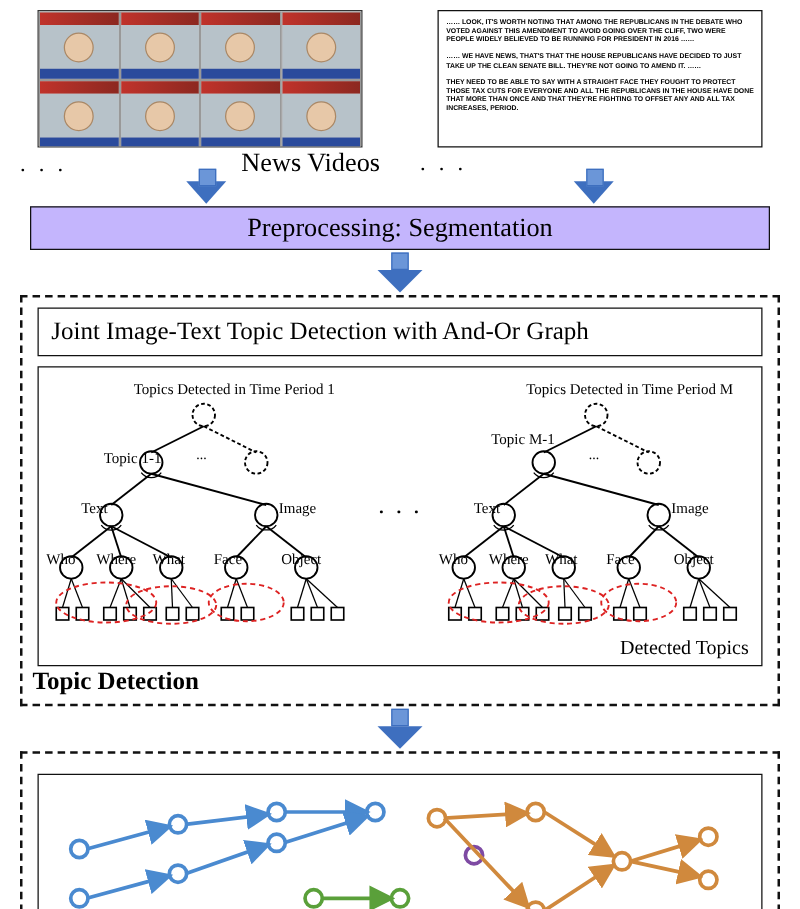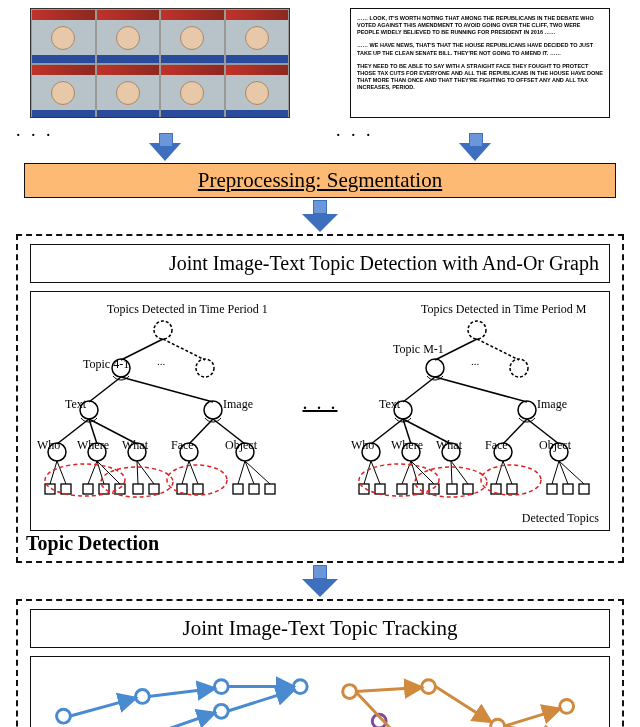--- a/index.html
+++ b/index.html
@@ -110,22 +110,21 @@
       border-right:18px solid transparent;
       border-top:18px solid #3e6fbf;
     }
 
     .stage-box {
       border: 1.5px solid #111;
       width: 592px;
       text-align: center;
       font-size: 21px;
       padding: 4px 6px;
-      background:#fdba74;
-      text-decoration:underline;
+      background:#c4b5fd;
     }
 
     .dashed-panel {
       border: 2px dashed #111;
       width: 608px;
       padding: 8px;
       display:flex;
       flex-direction:column;
       align-items:center;
       position:relative;
@@ -133,49 +132,48 @@
     .panel-title {
       position:absolute;
       left:8px; bottom:6px;
       font-weight:bold;
       font-size:20px;
     }
 
     .inner-box {
       border: 1.5px solid #111;
       width: 580px;
-      text-align:right;
+      text-align:left;
       font-size: 20px;
       padding:6px 10px;
       line-height:1.25;
       background:#fff;
     }
 
     .aog-container {
       border:1.5px solid #111;
       width:580px;
       margin-top:8px;
       padding:10px 6px 28px;
       display:flex;
       justify-content:space-between;
       position:relative;
       background:#fff;
-      text-decoration:underline;
     }
     .aog-tree {
       width:252px;
       height:200px;
       position:relative;
       font-size:12px;
     }
     .aog-tree svg { position:absolute; inset:0; }
     .aog-label { position:absolute; font-size:12px; white-space:nowrap;}
     .aog-root { left:70px; top:0; }
     .detected-label {
-      position:absolute; right:10px; bottom:4px; font-size:12px;margin-left:48px;
+      position:absolute; right:10px; bottom:4px; font-size:16px;margin-left:48px;
     }
     .center-dots {
       font-size:20px; align-self:center; letter-spacing:2px;
     }
 
     .track-box {
       border:1.5px solid #111;
       width:580px;
       padding:6px;
       text-align:center;
@@ -250,20 +248,21 @@
       <div class="vthumb">
           <div class="tvbar"></div>
           <div class="tvbody">
             <div class="face"></div>
           </div>
           <div class="ticker"></div>
         </div>
     </div>
     <div style="width:100%; display:flex; justify-content:space-between; align-items:baseline; padding:0 6px;">
       <span class="ellipsis">. . .</span>
+      <span class="caption-label">News Videos</span>
     </div>
   </div>
 
   <div class="input-box">
     <div class="captions-box">
       <p>…… Look, it's worth noting that among the Republicans in the debate who voted against this amendment to avoid going over the cliff, two were people widely believed to be running for President in 2016 ……</p>
       <p>…… We have news, that's that the House Republicans have decided to just take up the clean Senate bill. They're not going to amend it. ……</p>
       <p>They need to be able to say with a straight face they fought to protect those tax cuts for everyone and all the Republicans in the House have done that more than once and that they're fighting to offset any and all tax increases, period.</p>
     </div>
     <div style="width:100%; display:flex; justify-content:space-between; align-items:baseline; padding:0 6px;">
@@ -357,21 +356,21 @@
             <line x1="208" y1="159" x2="217" y2="182"></line>
             <line x1="208" y1="159" x2="233" y2="182"></line>
         </g>
 
         <g stroke="#d22" stroke-width="1.5" stroke-dasharray="4,3" fill="none">
           <ellipse cx="48" cy="178" rx="40" ry="16"></ellipse>
           <ellipse cx="100" cy="180" rx="36" ry="15"></ellipse>
           <ellipse cx="160" cy="178" rx="30" ry="15"></ellipse>
         </g>
       </svg>
-      <span class="aog-label" style="left:46px; top:55px;">Topic 4-1</span>
+      <span class="aog-label" style="left:46px; top:55px;">Topic 1-1</span>
       <span class="aog-label" style="left:28px; top:95px;">Text</span>
       <span class="aog-label" style="left:186px; top:95px;">Image</span>
       <span class="aog-label" style="left:0px; top:136px;">Who</span>
       <span class="aog-label" style="left:40px; top:136px;">Where</span>
       <span class="aog-label" style="left:85px; top:136px;">What</span>
       <span class="aog-label" style="left:134px; top:136px;">Face</span>
       <span class="aog-label" style="left:188px; top:136px;">Object</span>
     </div>
 
     <span class="center-dots">. . .</span>
@@ -450,21 +449,20 @@
   </div>
 </div>
 
 <div class="center-stem">
   <div class="stem-shaft"></div>
     <div class="stem-head"></div>
 </div>
 
 <div class="dashed-panel" style="padding-bottom:30px;">
 
-  <div class="track-box">Joint Image-Text Topic Tracking</div>
 
   <div class="traj-box">
     <svg viewBox="0 0 580 150">
       <defs>
         <marker id="ahBlue" viewBox="0 0 10 10" refX="8" refY="5" markerWidth="7" markerHeight="7" orient="auto">
           <path d="M0,0 L10,5 L0,10 z" fill="#4a8ad0"></path>
         </marker>
         <marker id="ahOrange" viewBox="0 0 10 10" refX="8" refY="5" markerWidth="7" markerHeight="7" orient="auto">
           <path d="M0,0 L10,5 L0,10 z" fill="#d0893d"></path>
         </marker>

